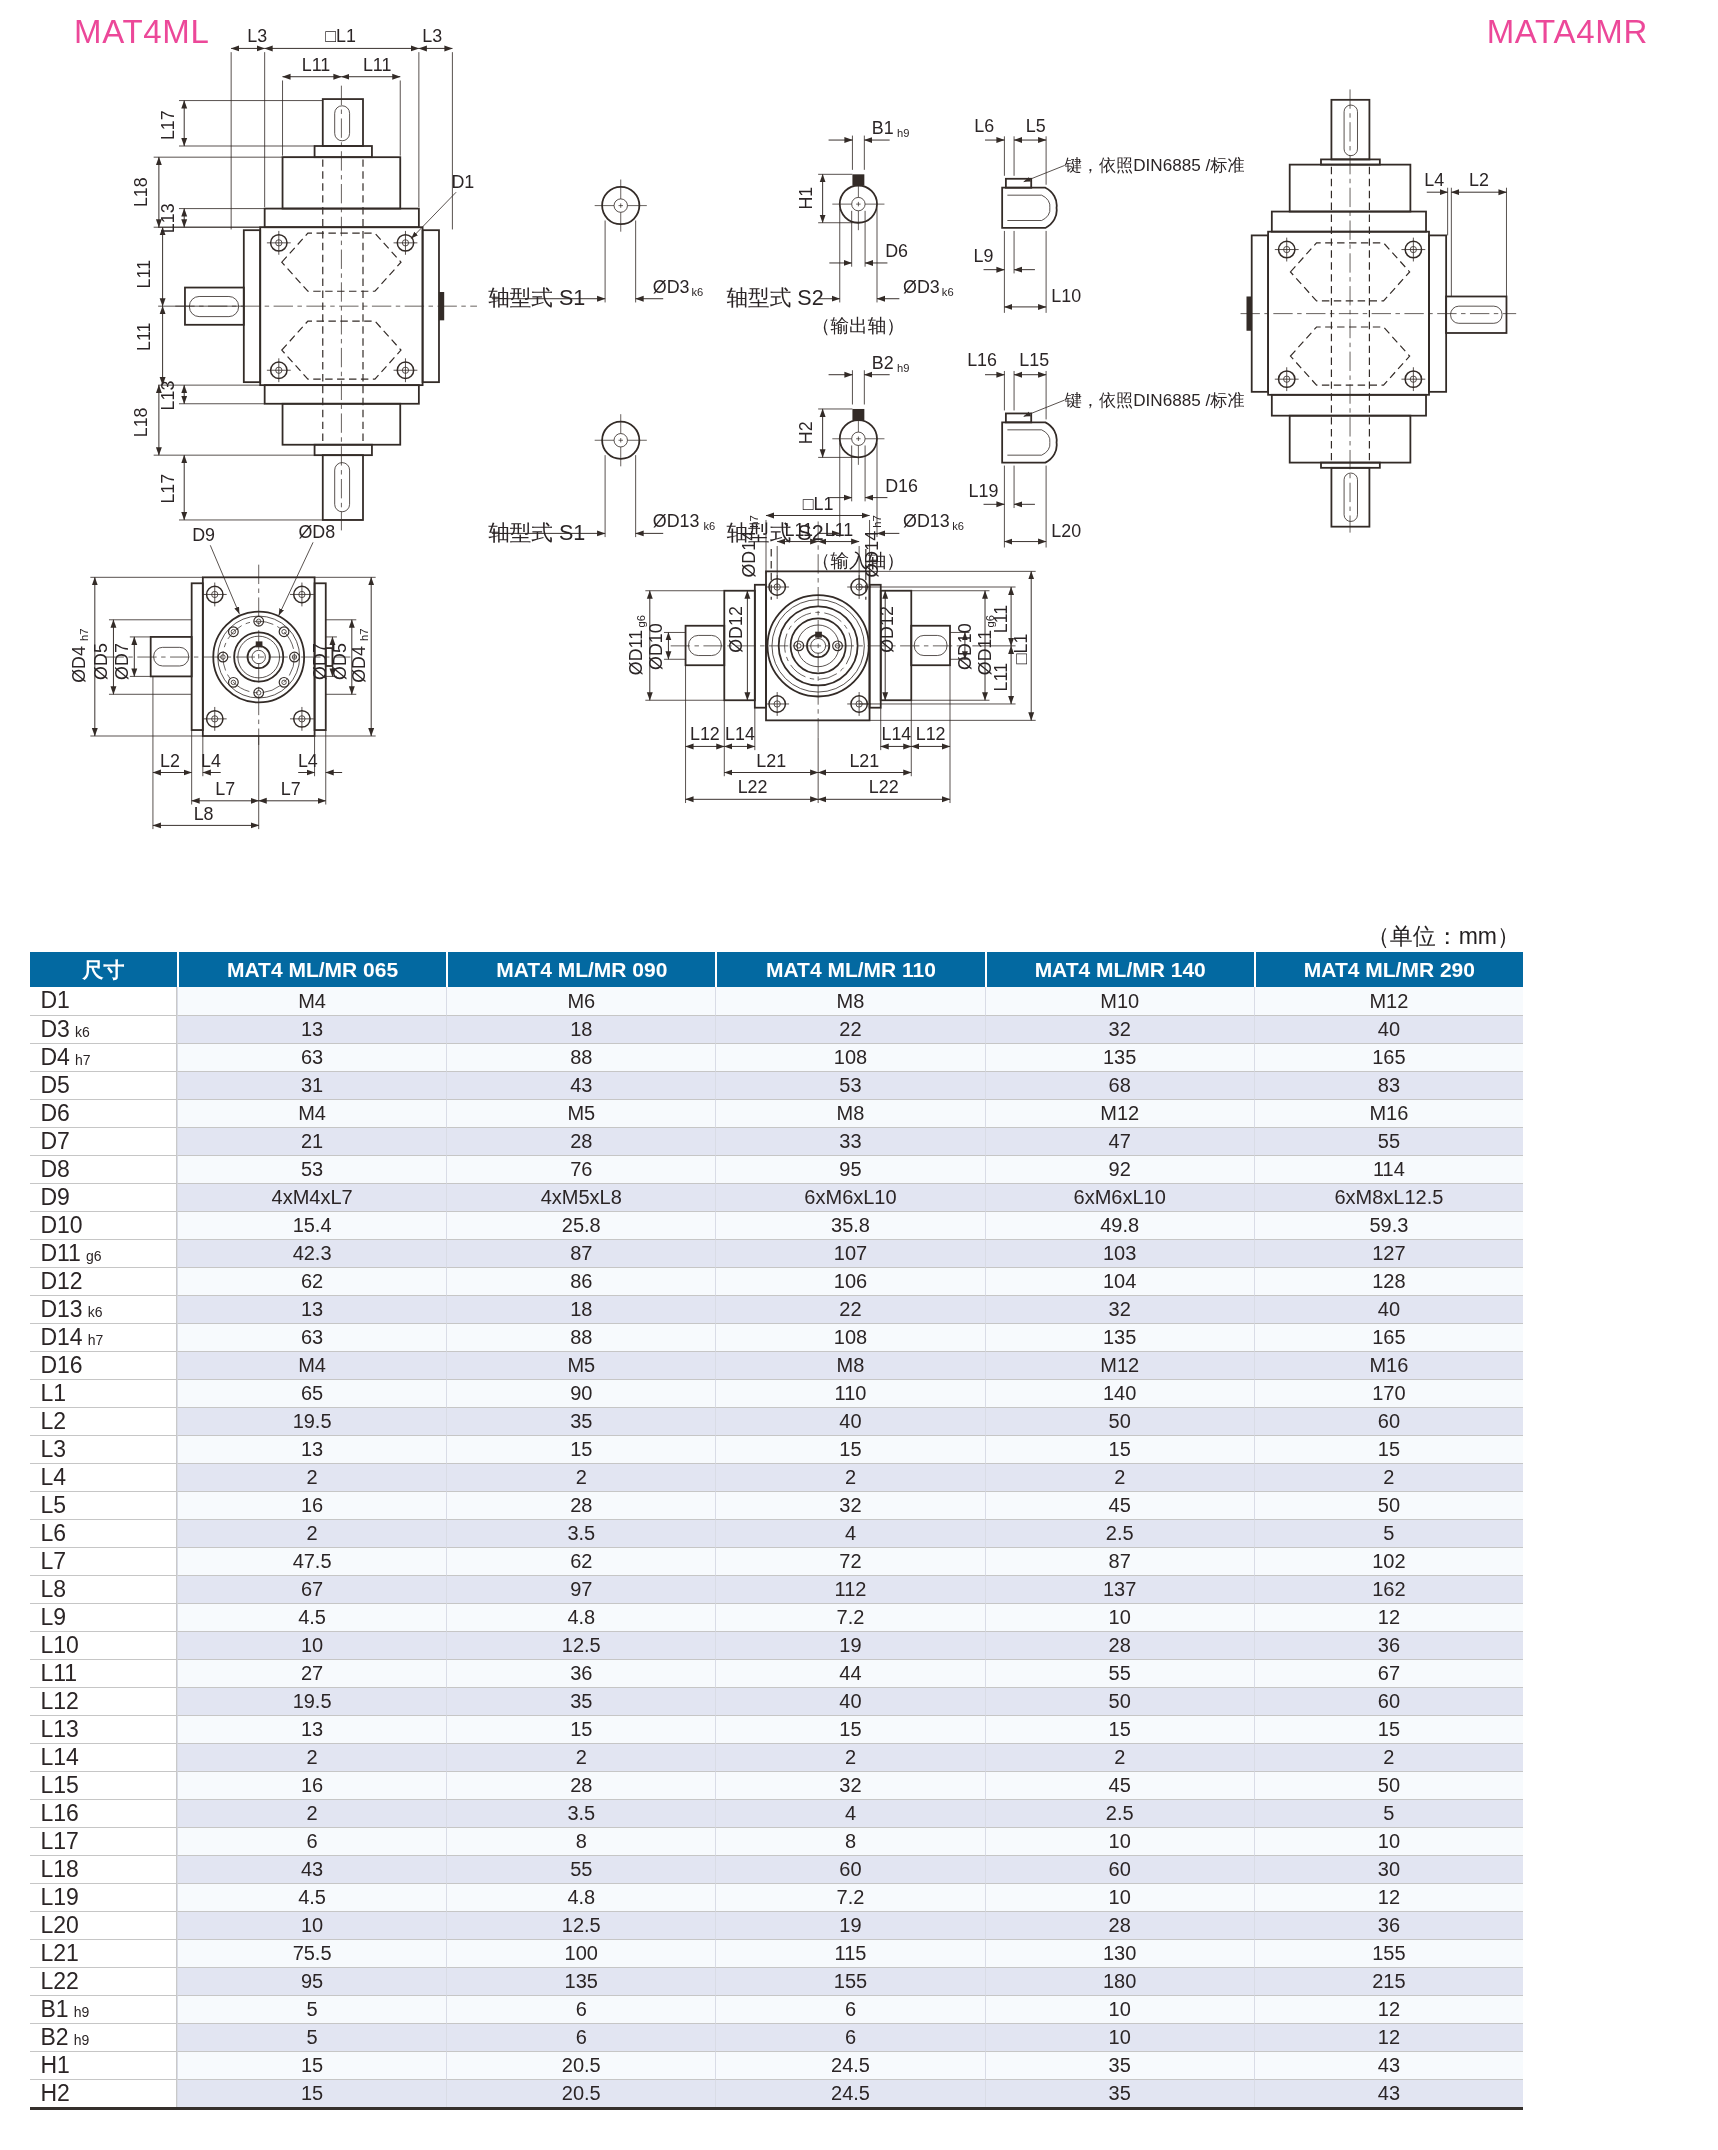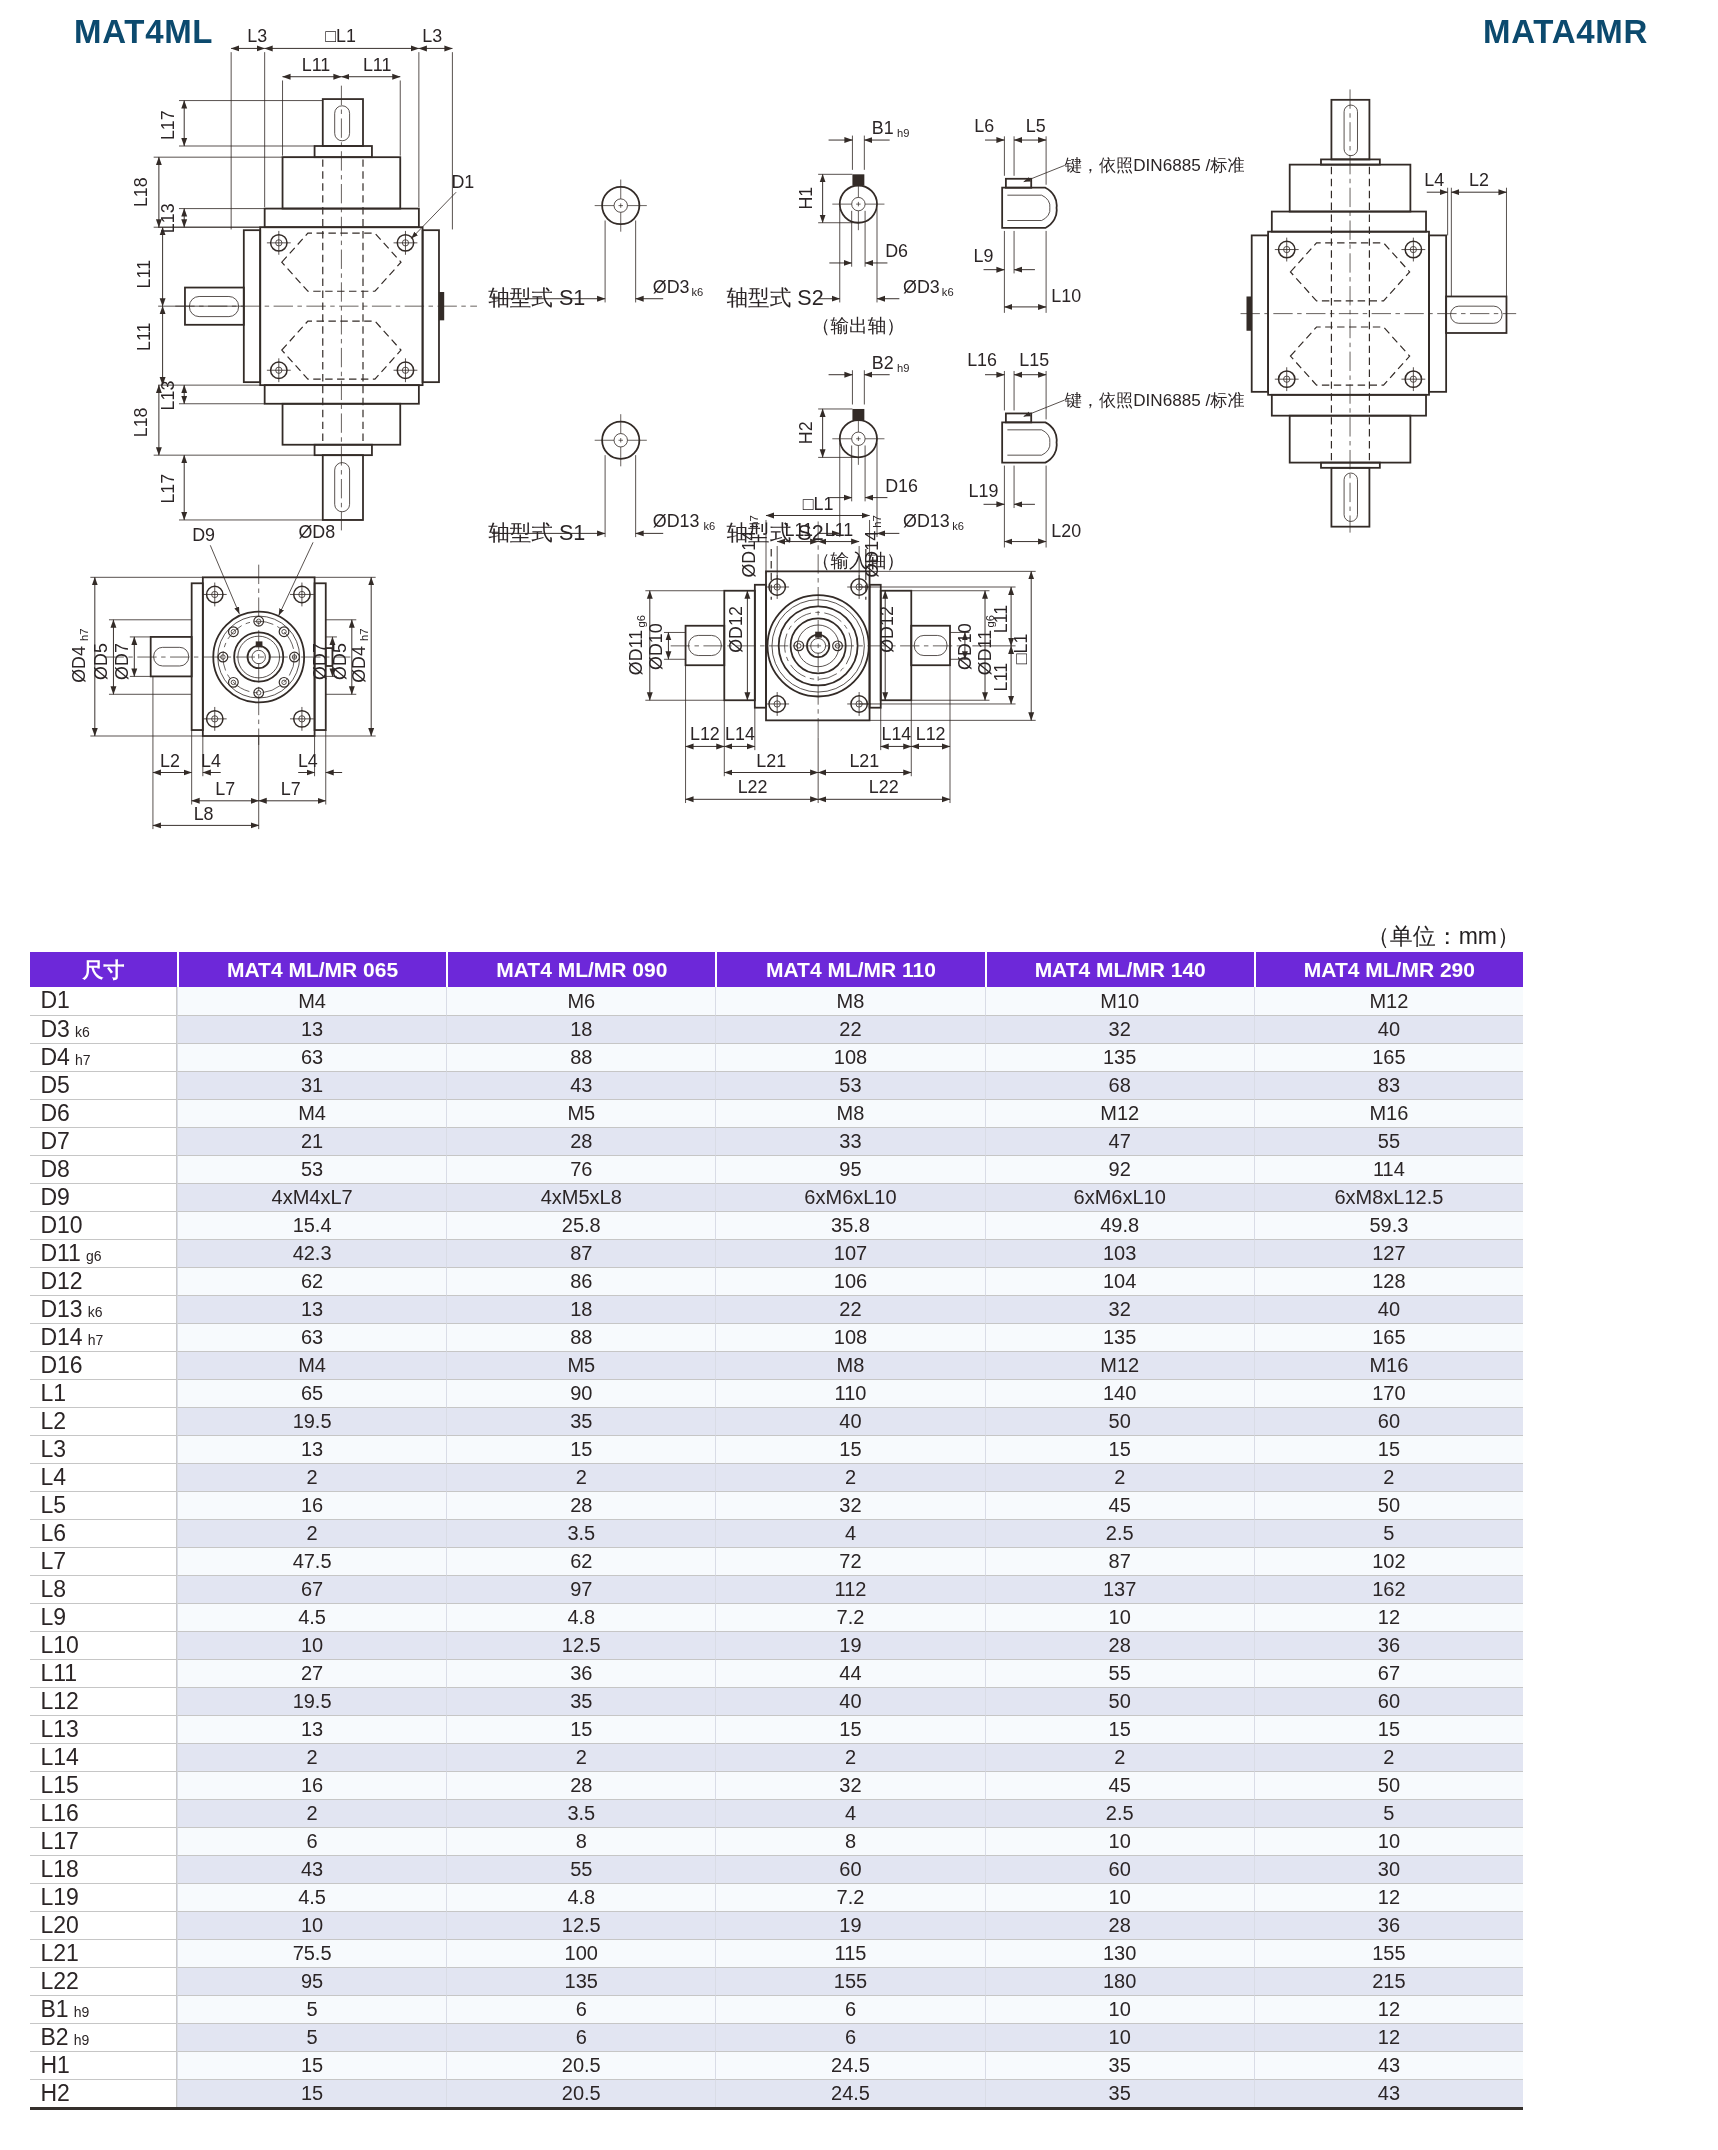--- a/index.html
+++ b/index.html
@@ -1,32 +1,32 @@
 <!DOCTYPE html>
 <html style="font-size:12px"><head>
 <meta charset="utf-8">
 <style>
   html,body{margin:0;padding:0;background:#ffffff;}
   body{width:1719px;height:2151px;position:relative;font-family:"Liberation Sans","DejaVu Sans",sans-serif;color:#2b2526;}
-  .title{position:absolute;top:13.4px;font-size:33px;font-weight:bold;letter-spacing:0.7px;color:#0c4a6e;}
+  .title{position:absolute;top:13.4px;font-size:33px;font-weight:normal;letter-spacing:0.7px;color:#ec4899;}
   #titleL{left:74px;}
   #titleR{right:71px;}
   #unitNote{position:absolute;top:921px;right:199px;font-size:23px;color:#231f20;}
   #drawArea{position:absolute;left:0;top:0;width:1719px;height:920px;}
   svg text{font-family:"Liberation Sans","DejaVu Sans",sans-serif;fill:#2b2526;}
   .ln{stroke:#332b27;stroke-width:2.4;fill:none;}
   .tn{stroke:#332b27;stroke-width:1.1;fill:none;}
   .dim{stroke:#332b27;stroke-width:1.3;fill:none;}
   .dsh{stroke-dasharray:10 6;stroke-width:1.6;}
   .cl{stroke:#332b27;stroke-width:1;fill:none;stroke-dasharray:26 6 6 6;}
   .fill{fill:#332b27;stroke:none;}
   
   #tblWrap{position:absolute;left:30px;top:952px;width:1493px;}
   .tbl{display:grid;grid-template-columns:147px repeat(5,1fr);grid-template-rows:35px;grid-auto-rows:28px;border-bottom:3.7px solid #35302c;}
-  .hc{background:#6d28d9;color:#ffffff;font-weight:bold;font-size:21px;display:flex;align-items:center;justify-content:center;border-left:2.2px solid #ffffff;}
+  .hc{background:#0369a1;color:#ffffff;font-weight:bold;font-size:21px;display:flex;align-items:center;justify-content:center;border-left:2.2px solid #ffffff;}
   .hc.first{border-left:none;}
   .lc{background:#ffffff;font-size:23px;display:flex;align-items:baseline;padding-left:10.4px;border-top:1.5px solid #c6c6c6;border-right:1.5px solid #c9c9c9;line-height:27px;}
   .lc .sub{font-size:14px;margin-left:5.2px;}
   .dc{font-size:20px;display:flex;align-items:center;justify-content:center;border-top:1.5px solid #c6c6c6;border-left:0.7px solid #d9dce6;background:#f7fafd;}
   .dc.alt{background:#e2e5f2;}
   .nt{border-top:none;}
 </style>
 </head>
 <body>
 

